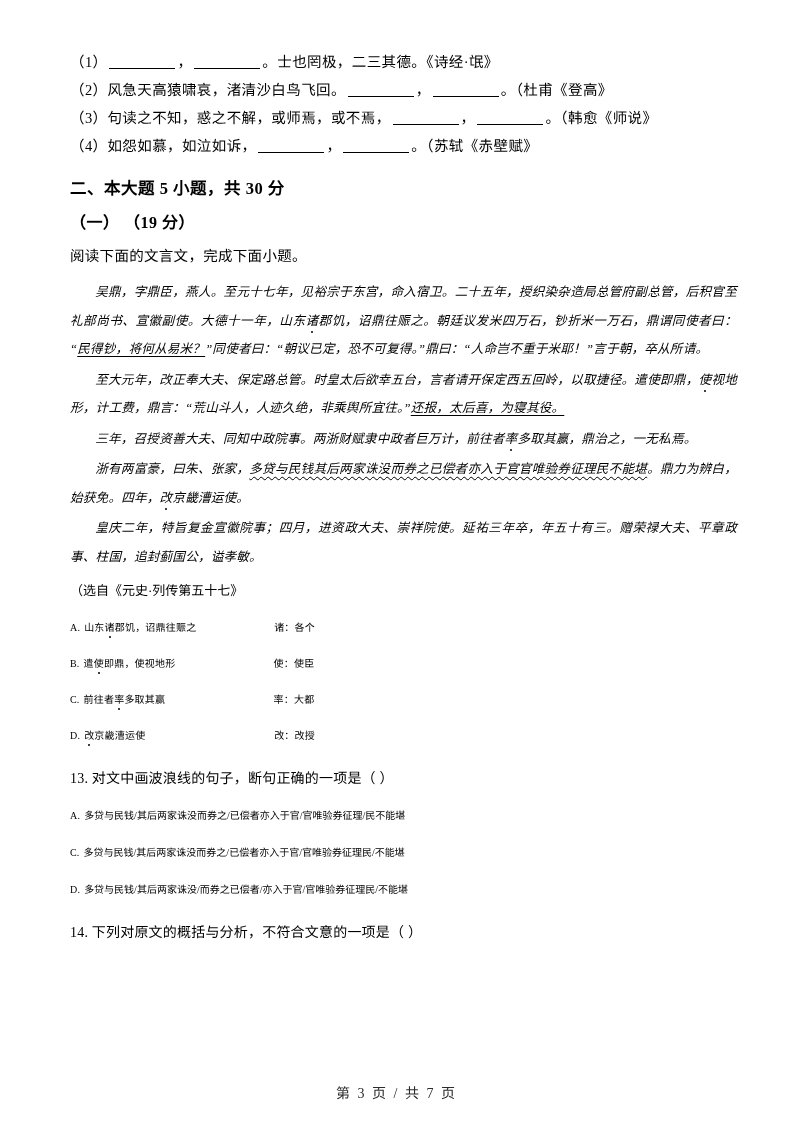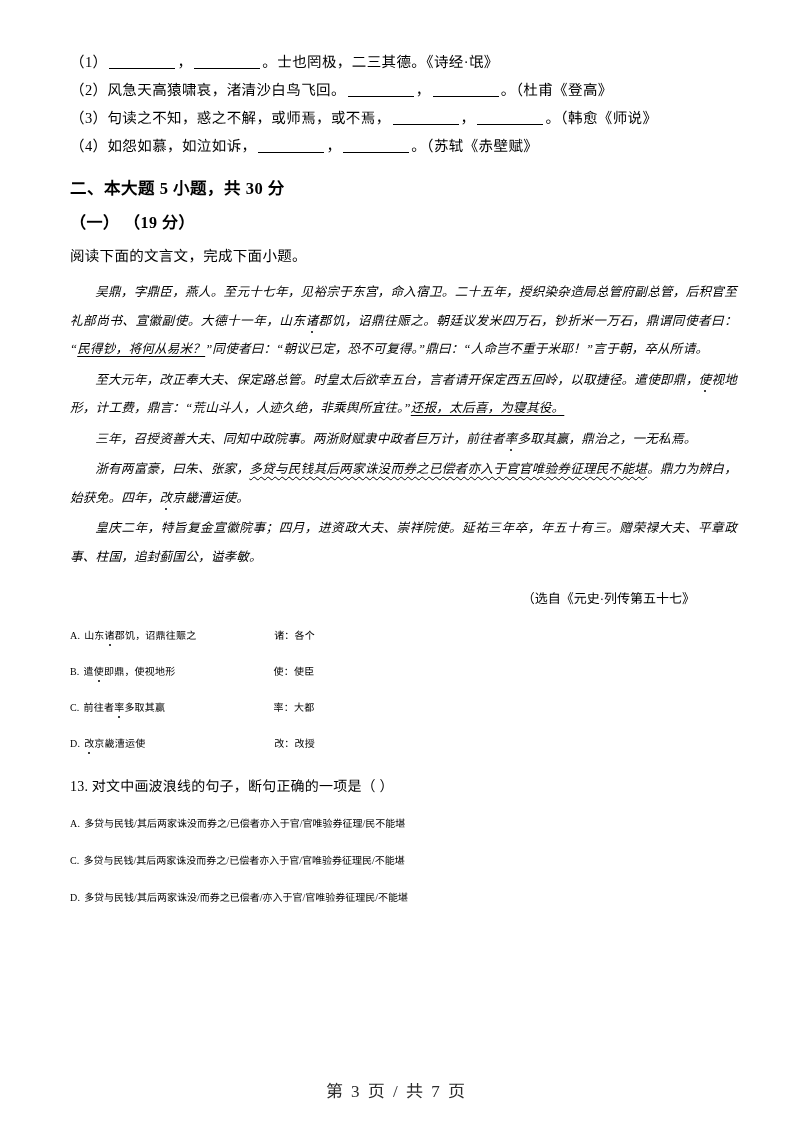--- a/index.html
+++ b/index.html
@@ -95,22 +95,21 @@
     bottom: -5px;
     width: 2px;
     height: 2px;
     margin-left: -1px;
     background: #000;
     border-radius: 50%;
   }
   .source-line {
     font-size: 13px;
     line-height: 28px;
-    text-align: right;
-    margin-top: 14px;
+    margin-top: 6px;
     padding-right: 42px;
     font-style: normal;
   }
 
   
   .question {
     font-size: 14px;
     line-height: 27px;
     margin-top: 16px;
     letter-spacing: 0.2px;
@@ -130,21 +129,21 @@
   .q13 .option { margin-top: 10px; }
   .q13 .option-text { letter-spacing: 0px; }
 
   
   .footer {
     position: absolute;
     left: 0;
     bottom: 20px;
     width: 793px;
     text-align: center;
-    font-size: 17px;
+    font-size: 14px;
     letter-spacing: 2px;
     color: #2b2b2b;
   }
 </style>
 </head>
 <body>
 
 <div class="page">
 
   <div class="fill-list">
@@ -173,17 +172,20 @@
         <div class="option"><span class="opt-label">B.</span><span class="opt-stem"><span>遣</span><span class="dot-em">使</span><span>即鼎，使视地形</span></span><span>使：使臣</span></div>
         <div class="option"><span class="opt-label">C.</span><span class="opt-stem"><span>前往者</span><span class="dot-em">率</span><span>多取其赢</span></span><span>率：大都</span></div>
         <div class="option"><span class="opt-label">D.</span><span class="opt-stem"><span></span><span class="dot-em">改</span><span>京畿漕运使</span></span><span>改：改授</span></div>
       </div>
       <div class="q13">
         <div class="question">13. 对文中画波浪线的句子，断句正确的一项是（     ）</div>
         <div class="option"><span class="opt-label">A.</span><span class="option-text">多贷与民钱/其后两家诛没而券之/已偿者亦入于官/官唯验券征理/民不能堪</span></div>
         <div class="option"><span class="opt-label">C.</span><span class="option-text">多贷与民钱/其后两家诛没而券之/已偿者亦入于官/官唯验券征理民/不能堪</span></div>
         <div class="option"><span class="opt-label">D.</span><span class="option-text">多贷与民钱/其后两家诛没/而券之已偿者/亦入于官/官唯验券征理民/不能堪</span></div>
       </div>
+      <div>
+        <div class="question">14. 下列对原文的概括与分析，不符合文意的一项是（     ）</div>
+      </div>
     </div>
 
 </div>
 
 <div class="footer">第 3 页 / 共 7 页</div>
 
 </body></html>

